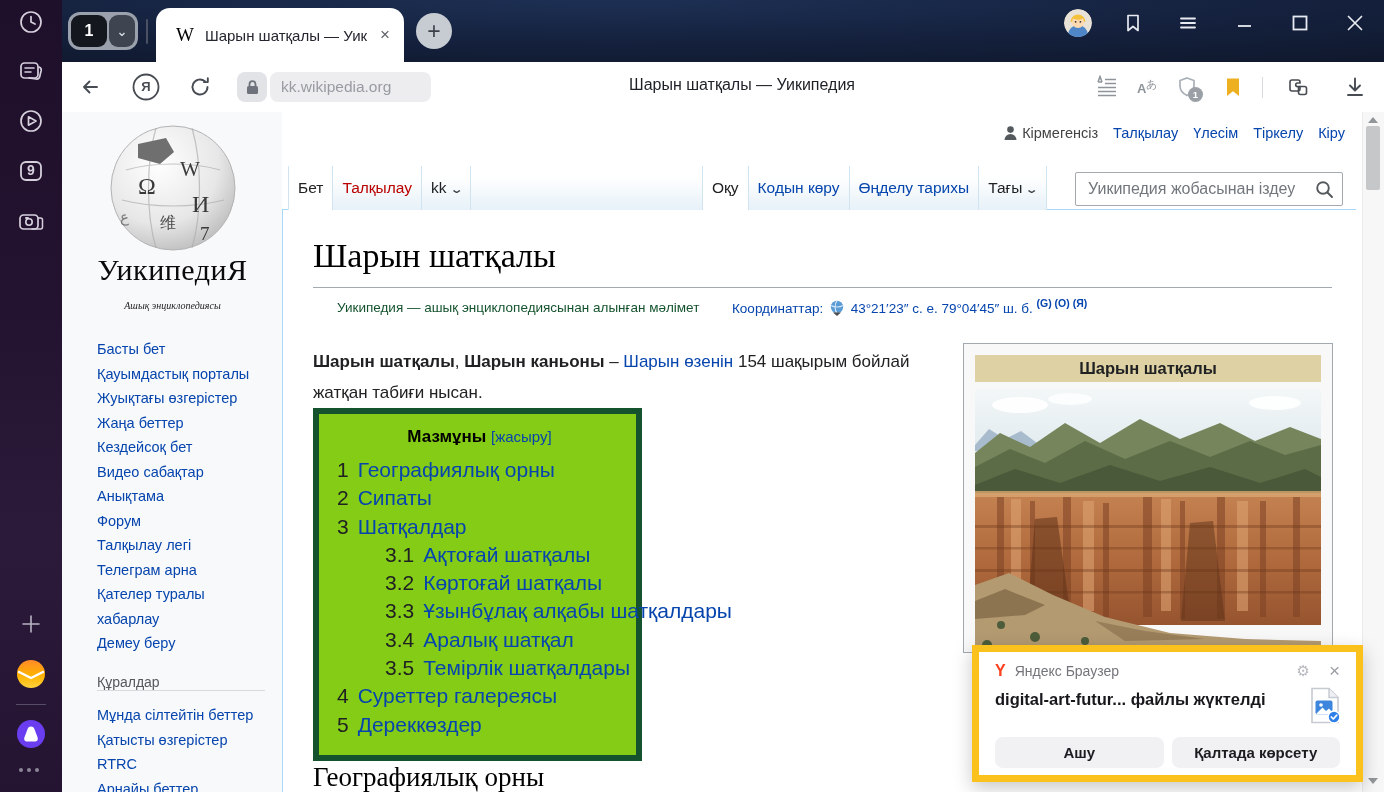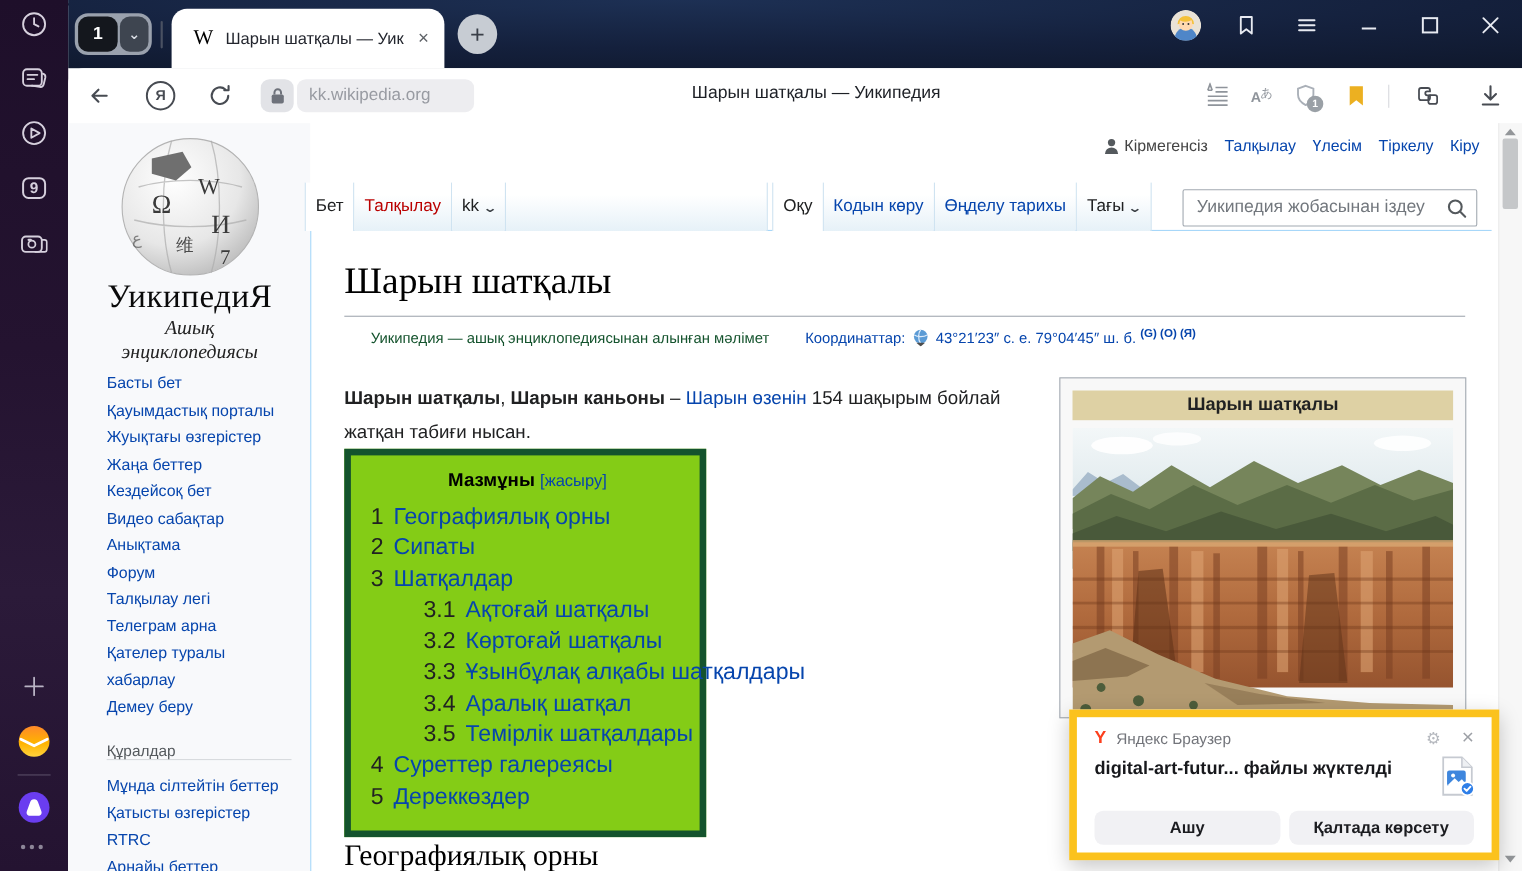--- a/index.html
+++ b/index.html
@@ -55,21 +55,21 @@
     background:#9aa0a6;color:#fff;font-size:9.5px;font-weight:700;display:flex;align-items:center;justify-content:center;}
   .tb-divider{left:1262px;top:77px;width:1px;height:21px;background:#d7d9de;}
 
   
   .wiki-sidebar-bg{left:62px;top:112px;width:220px;height:680px;background:#f8f9fb;}
   .content-leftline{left:282px;top:210px;width:1px;height:582px;background:#a7d7f9;}
   .tabs-baseline{left:282px;top:209px;width:1074px;height:1px;background:#a7d7f9;}
 
   .wlogo{left:95px;top:122px;width:155px;text-align:center;}
   .wlogo .wordmark{font-family:"Liberation Serif","DejaVu Serif",serif;font-size:30px;color:#0a0a0a;letter-spacing:.5px;}
-  .wlogo .tagline{font-family:"Liberation Serif","DejaVu Serif",serif;font-style:italic;font-size:18px;color:#222;margin-top:1px;}
+  .wlogo .tagline{font-family:"Liberation Serif","DejaVu Serif",serif;font-style:italic;font-size:10px;color:#222;margin-top:13px;}
 
   .personal{left:700px;top:125px;width:645px;display:flex;justify-content:flex-end;gap:15px;
     font-size:14.5px;align-items:center;}
   .personal .user{color:#444;display:flex;align-items:center;gap:5px;}
   .blue{color:#0645ad;}
   .red{color:#ba0000;}
 
   .wtabs{top:166px;height:44px;display:flex;align-items:stretch;font-size:15.5px;}
   .wtab{display:flex;align-items:center;padding:0 9px;border-right:1px solid #cfe3f1;
     background:linear-gradient(to bottom,#ffffff 25%,#e6f1f8 100%);white-space:nowrap;gap:5px;}
@@ -354,21 +354,21 @@
           <path d="M0.5 14 a6 6 0 0 1 12 0 Z" fill="#54595d"></path>
         </svg>
       <span>Кірмегенсіз</span>
     </span>
     <span class="blue">Талқылау</span>
     <span class="blue">Үлесім</span>
     <span class="blue">Тіркелу</span>
     <span class="blue">Кіру</span>
   </div>
 
-  <div class="abs wtabs" style="left:277px;">
+  <div class="abs wtabs" style="left:288px;">
     <div class="wtab sel first">
         <span>Бет</span>
       </div>
     <div class="wtab">
         <span class="red">Талқылау</span>
       </div>
     <div class="wtab">
         <span style="color:#202122;">kk</span>
         <span class="chev">⌄</span>
       </div>

